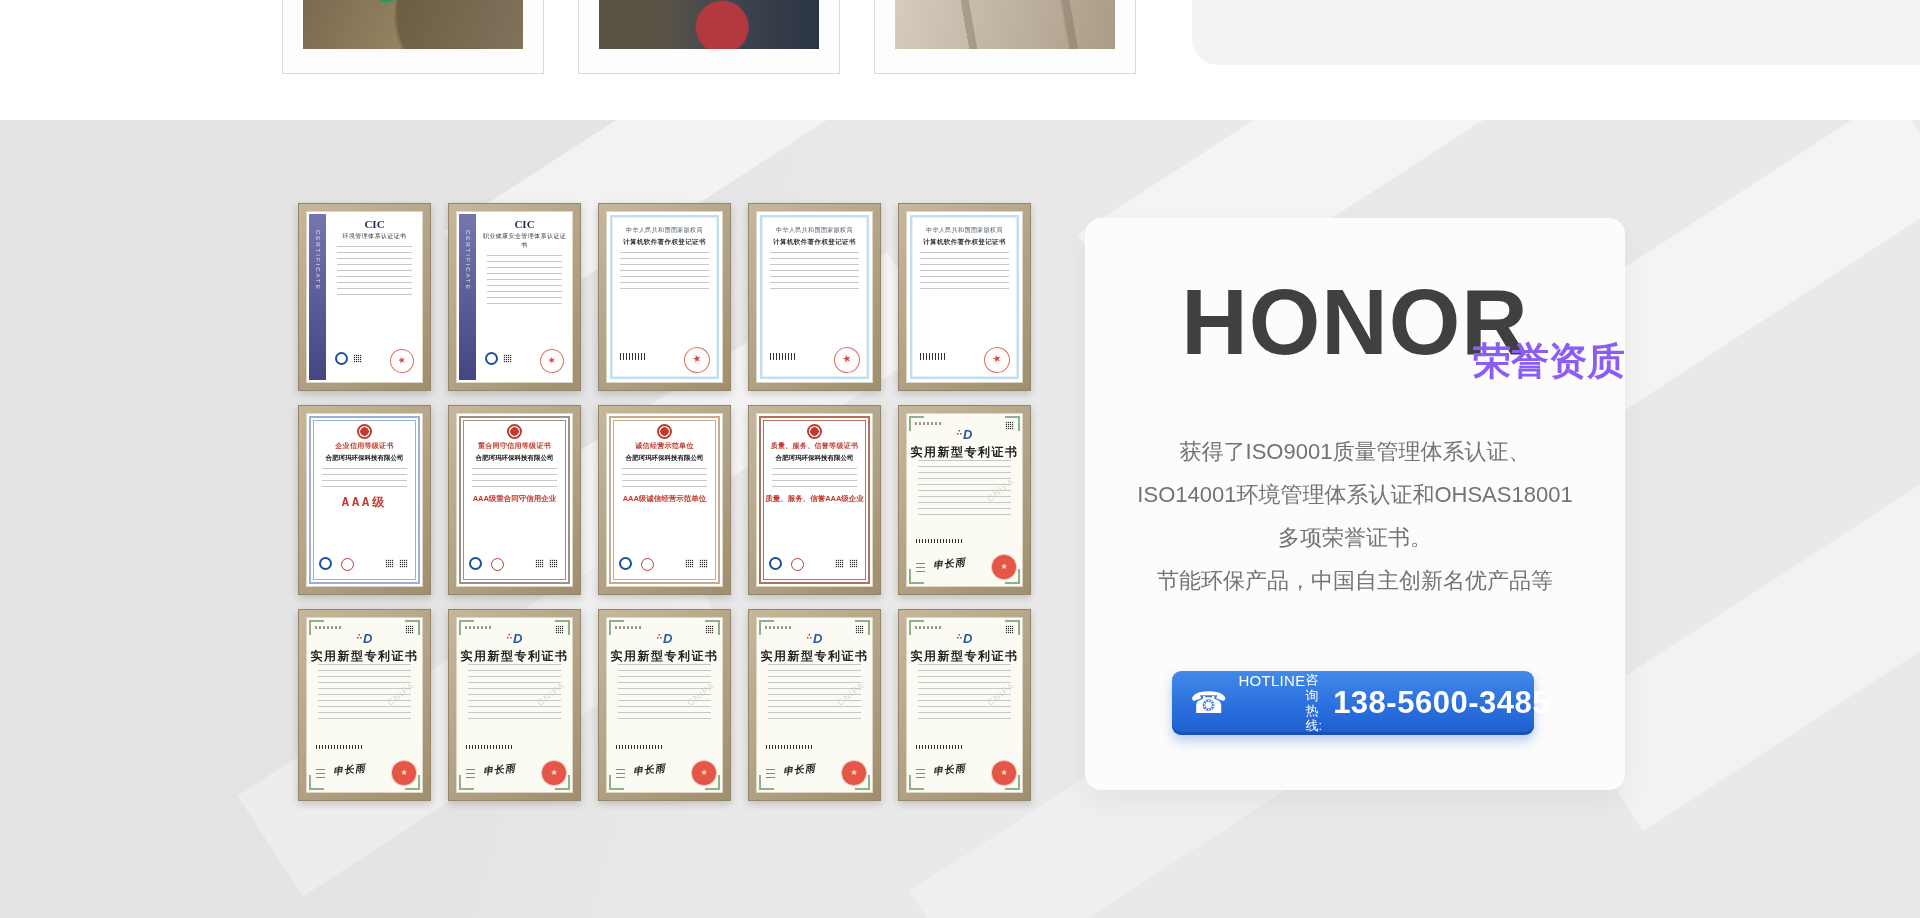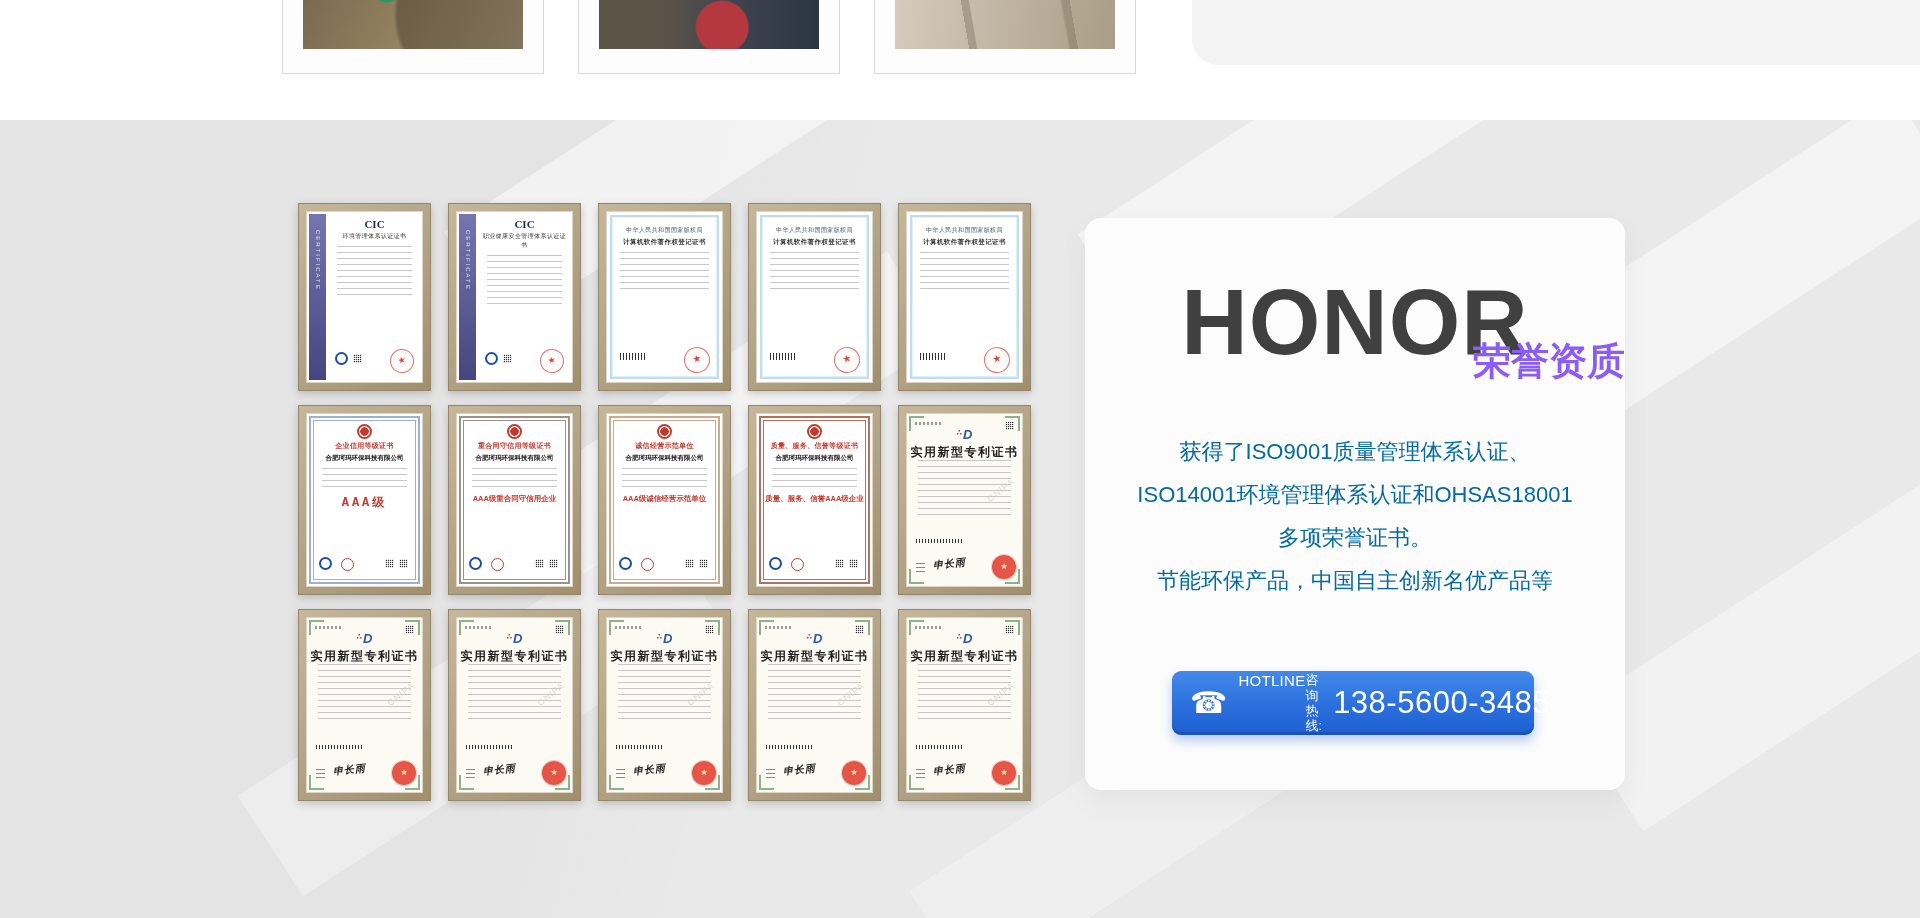--- a/index.html
+++ b/index.html
@@ -140,34 +140,34 @@
 
   
   .honor-panel{position:absolute;left:1085px;top:98px;width:540px;height:572px;background:#fcfcfc;
                border-radius:16px;box-shadow:0 12px 30px rgba(0,0,0,.05);}
   .honor-watermark{position:absolute;top:58px;left:0;width:100%;text-align:center;
                    font-size:92px;font-weight:700;color:#404040;line-height:1;letter-spacing:1px;
                    user-select:none;}
   .honor-title{position:absolute;top:118px;left:0;width:100%;text-align:right;
                font-size:38px;font-weight:700;color:#8b5cf6;}
   .honor-text{position:absolute;top:212px;left:36px;right:36px;text-align:center;
-              font-size:22px;line-height:43px;color:#0369a1;}
+              font-size:22px;line-height:43px;color:#737373;}
   .honor-text span{display:block;}
 
   .hotline-btn{position:absolute;left:87px;top:453px;width:362px;height:64px;border:none;
                border-radius:9px;display:flex;align-items:center;padding:0 18px;gap:11px;
                box-sizing:border-box;color:#fff;cursor:pointer;
                background:linear-gradient(180deg,#428ae9 0%,#2b6fdd 55%,#1e5fd0 100%);
                background:linear-gradient(180deg,#428ae9 0%,#2b6fdd 55%,#1e5fd0 100%);
                box-shadow:0 6px 12px rgba(30,95,208,.3), inset 0 -3px 0 rgba(16,64,158,.45);}
   .hotline-icon{font-size:30px;line-height:1;}
   .hotline-labels{display:flex;flex-direction:row;line-height:1.18;text-align:left;}
   .hotline-labels .en{font-size:15px;letter-spacing:.3px;}
   .hotline-labels .zh{font-size:13px;}
-  .hotline-number{font-size:31px;font-weight:400;letter-spacing:.5px;white-space:nowrap;}
+  .hotline-number{font-size:31px;font-weight:700;letter-spacing:.5px;white-space:nowrap;}
 </style>
 </head>
 <body>
 
 <div id="app">
 
   <div class="top-strip">
     <div class="photo-card c1">
       <div class="photo p1"></div>
     </div>

